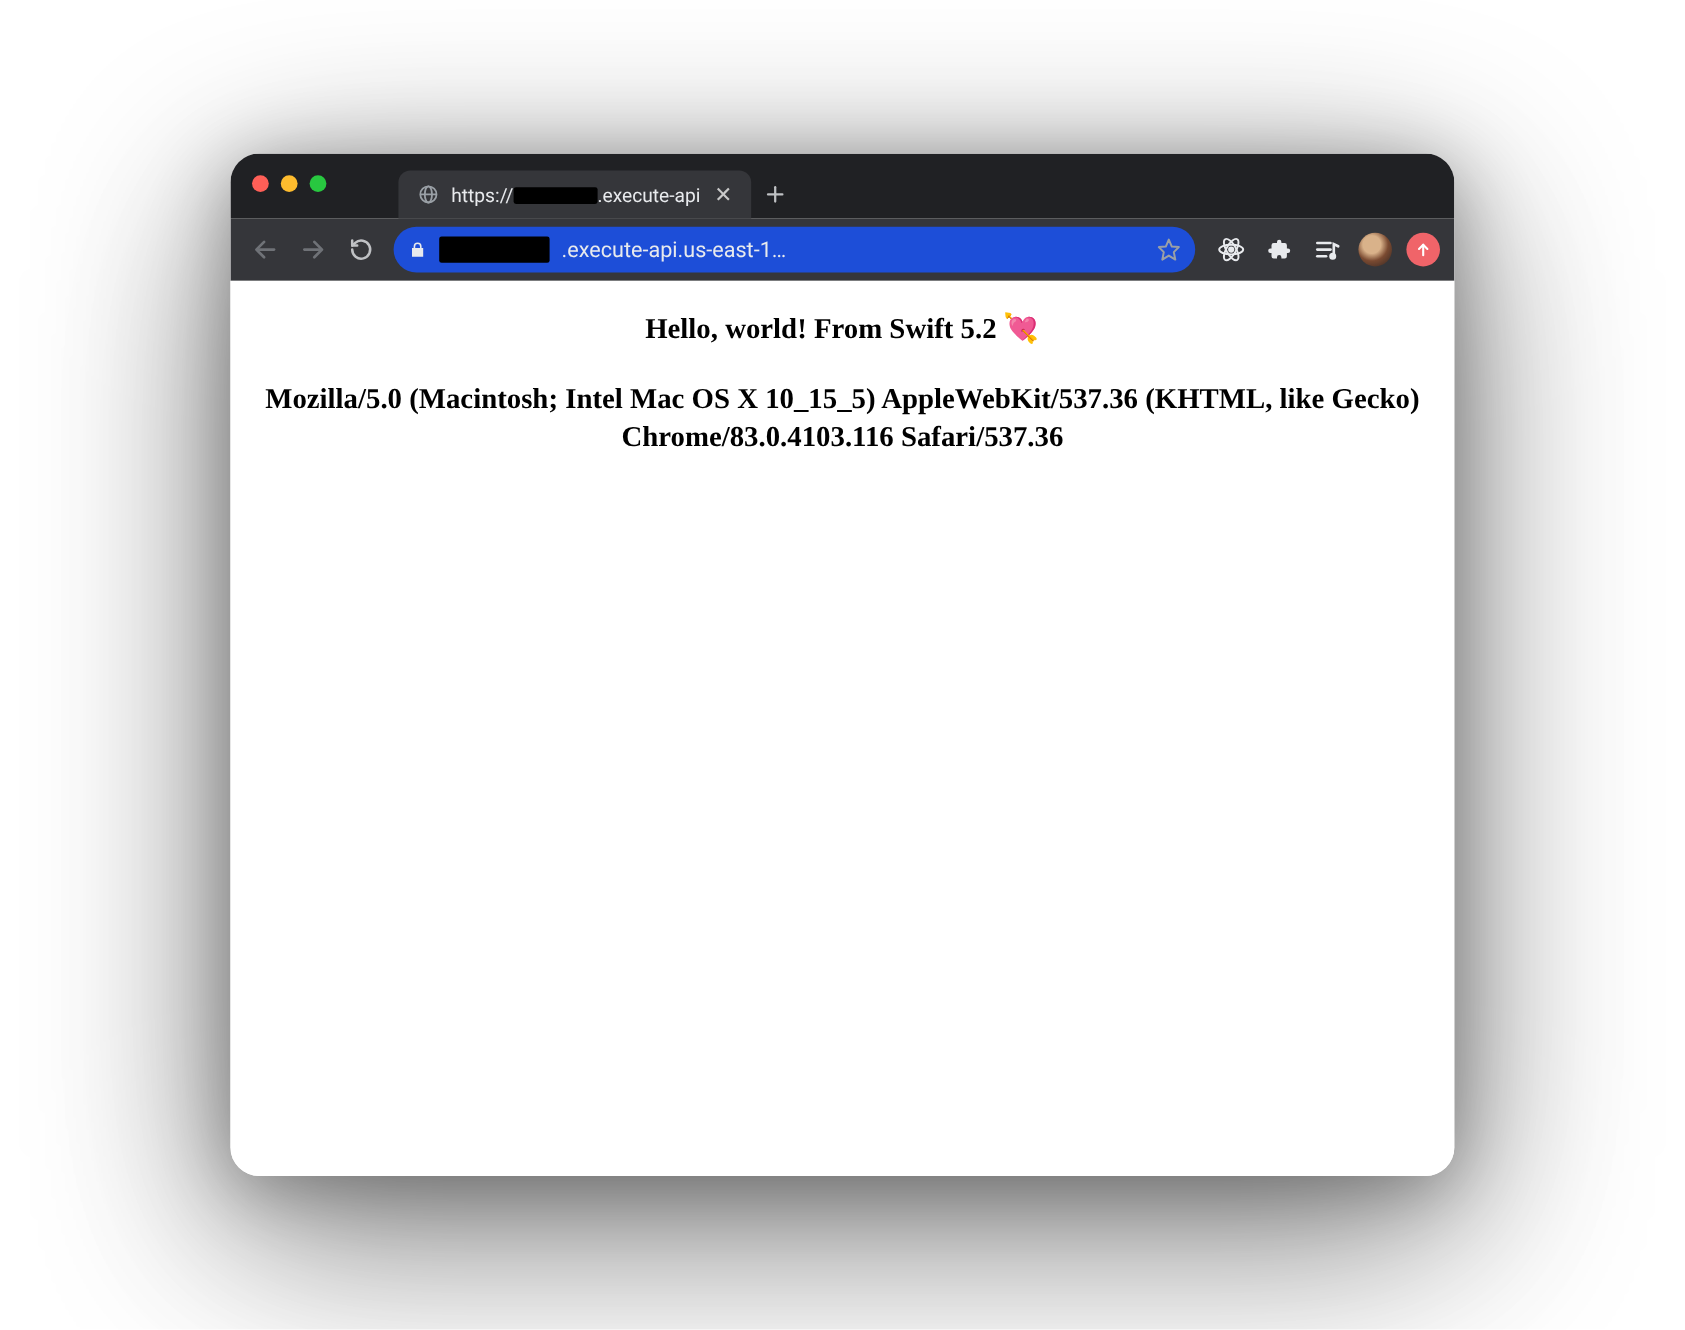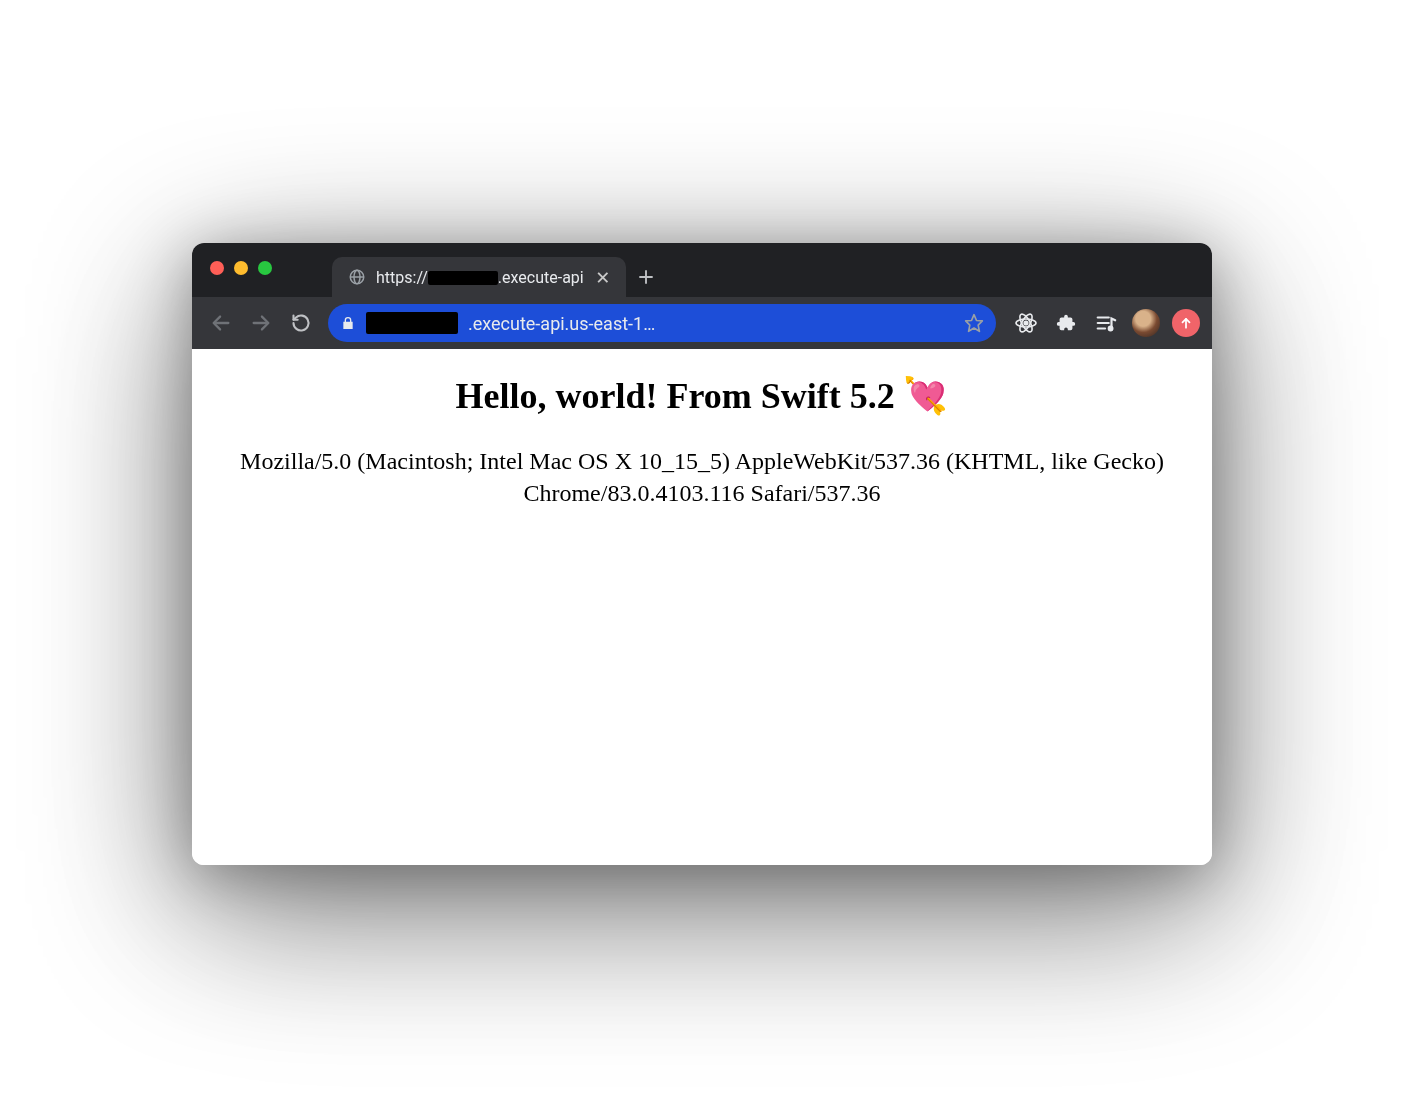--- a/index.html
+++ b/index.html
@@ -10,22 +10,22 @@
       font-family: -apple-system, BlinkMacSystemFont, "Segoe UI", Roboto, sans-serif;
       display: flex;
       align-items: center;
       justify-content: center;
     }
     .browser-shadow {
       filter: drop-shadow(0 40px 80px rgba(0,0,0,0.45)) drop-shadow(0 10px 30px rgba(0,0,0,0.35));
     }
     .browser-window {
       width: 1020px;
-      height: 622px;
-      border-radius: 12px;
+      height: 852px;
+      border-radius: 24px;
       overflow: hidden;
       background: #ffffff;
       display: flex;
       flex-direction: column;
     }
     
     .titlebar {
       height: 54px;
       background: #202124;
       display: flex;
@@ -183,34 +183,35 @@
     
     .viewport {
       flex: 1;
       background: #ffffff;
       padding: 22px 18px;
       overflow: auto;
     }
     .page-heading {
       font-family: "Times New Roman", Times, serif;
       font-weight: 700;
-      font-size: 36px;
+      font-size: 24px;
       text-align: center;
       color: #000;
       margin-top: 4px;
       margin-bottom: 28px;
     }
     .page-body {
       font-family: "Times New Roman", Times, serif;
       font-size: 24px;
       text-align: center;
       color: #000;
       line-height: 1.35;
       max-width: 980px;
       margin: 0 auto;
+      font-weight: bold;
     }
   </style>
 </head>
 <body>
 
 <div class="browser-shadow">
   <div class="browser-window">
 
     <div class="titlebar">
       <div class="traffic-lights">

